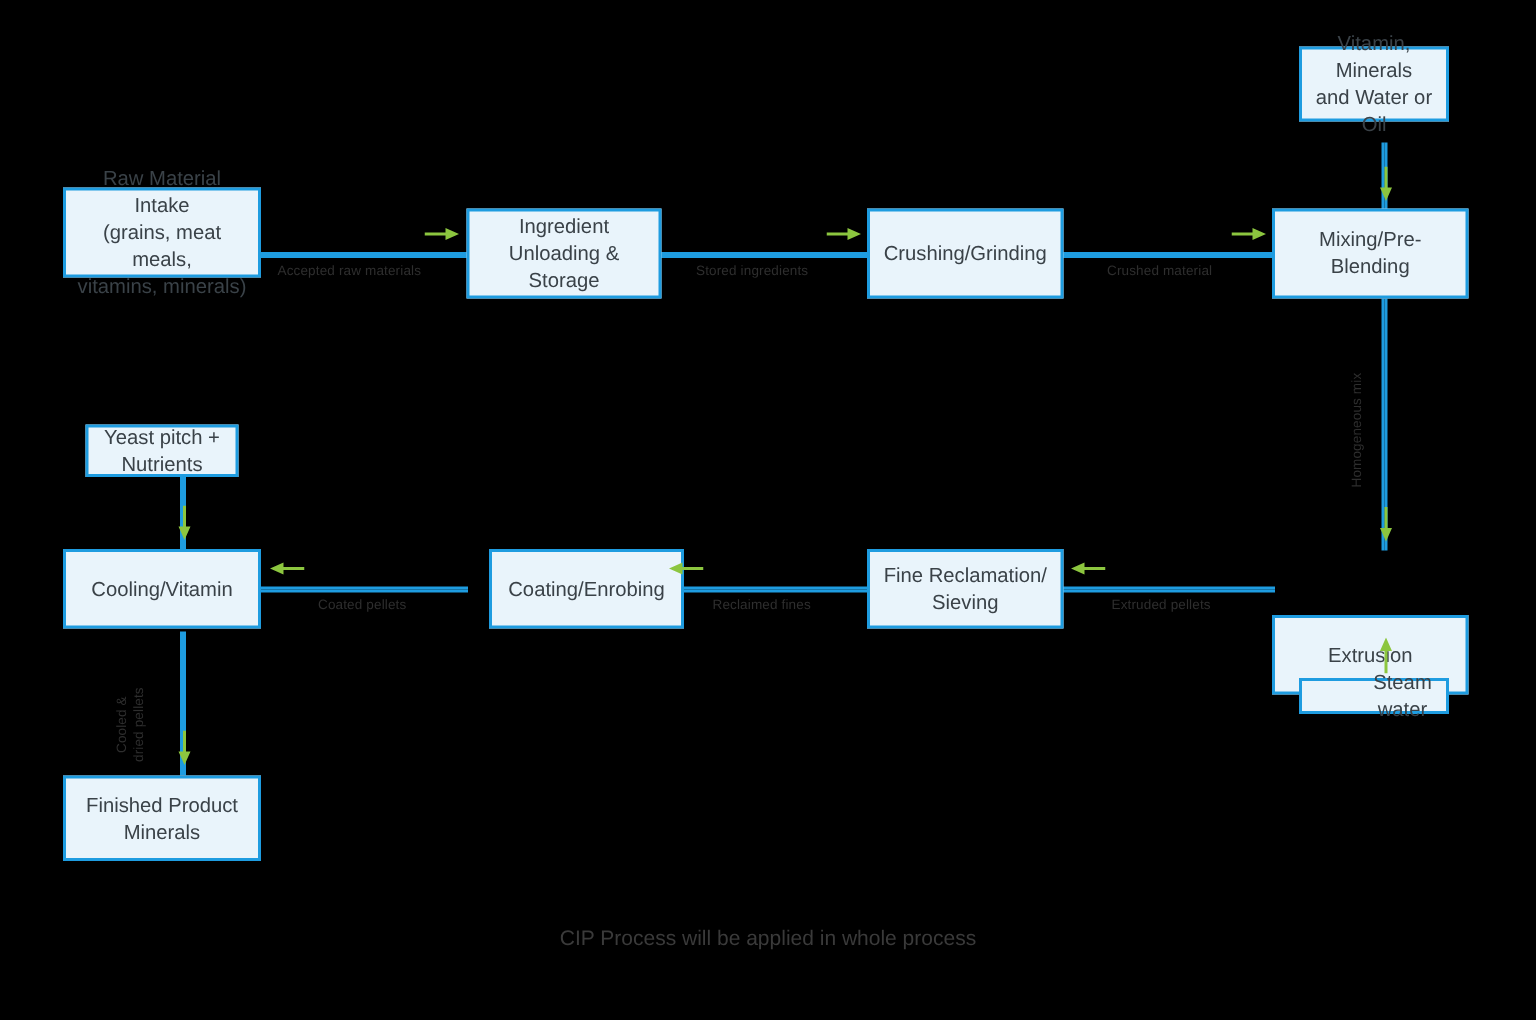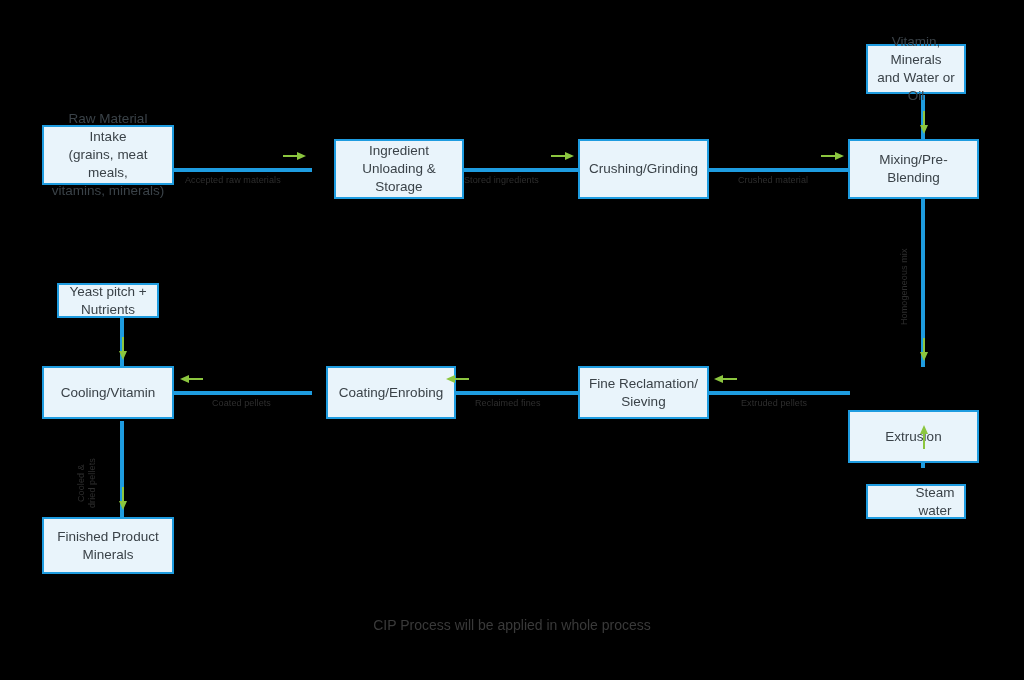--- a/index.html
+++ b/index.html
@@ -187,44 +187,44 @@
 
   <div class="edge-label rot" style="left:76px; top:508px;">Cooled &amp;
 dried pellets</div>
 
   <div class="node" style="left:42px; top:125px; width:132px; height:60px;">
     <span>Raw Material Intake
 (grains, meat meals,
 vitamins, minerals)</span>
   </div>
 
-  <div class="node" style="left:311px; top:139px; width:130px; height:60px;margin-left:23px;">
+  <div class="node" style="left:311px; top:139px; width:130px; height:60px;">
     <span>Ingredient
 Unloading &amp;
 Storage</span>
   </div>
 
   <div class="node" style="left:578px; top:139px; width:131px; height:60px;">
     <span>Crushing/Grinding</span>
   </div>
 
   <div class="node" style="left:848px; top:139px; width:131px; height:60px;">
     <span>Mixing/Pre-Blending</span>
   </div>
 
-  <div class="node" style="left:866px; top:44px; width:100px; height:50px;">
+  <div class="node" style="left:866px; top:31px; width:100px; height:50px;">
     <span>Vitamin, Minerals
 and Water or Oil</span>
   </div>
 
   <div class="node" style="left:848px; top:366px; width:131px; height:53px;margin-top:44px;">
     <span>Extrusion</span>
   </div>
 
-  <div class="node" style="left:866px; top:484px; width:100px; height:35px;padding-left:44px;">
+  <div class="node" style="left:866px; top:452px; width:100px; height:24px;padding-left:44px;">
     <span>Steam water</span>
   </div>
 
   <div class="node" style="left:578px; top:366px; width:131px; height:53px;">
     <span>Fine Reclamation/
 Sieving</span>
   </div>
 
   <div class="node" style="left:326px; top:366px; width:130px; height:53px;">
     <span>Coating/Enrobing</span>

